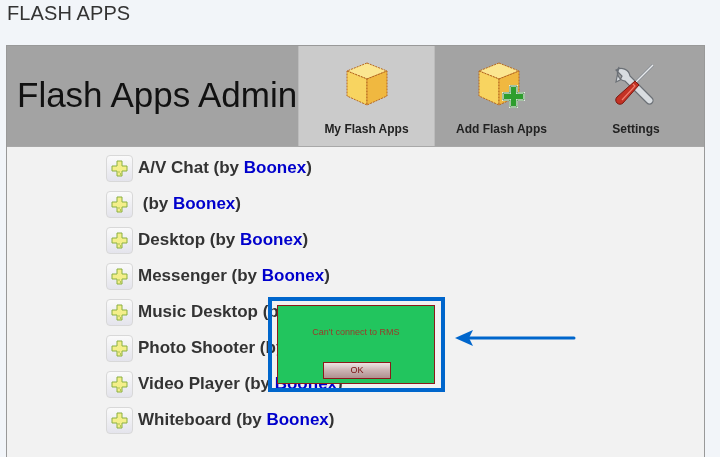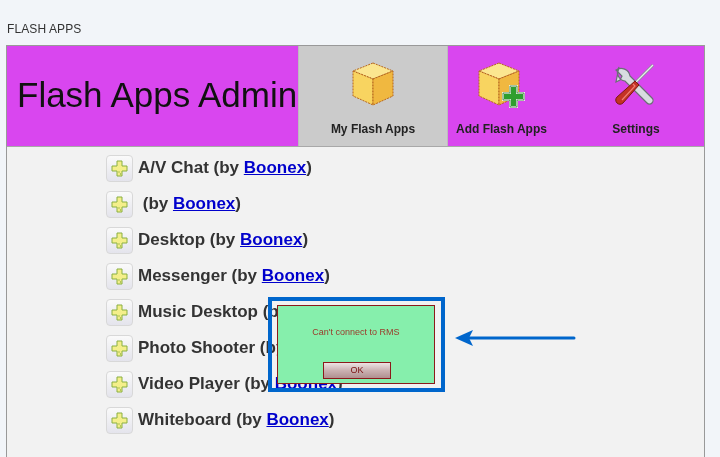--- a/index.html
+++ b/index.html
@@ -3,35 +3,35 @@
   <meta charset="utf-8">
   <style>
     html, body {
       margin: 0; padding: 0;
       width: 720px; height: 457px;
       overflow: hidden;
       background: #f2f5f9;
       font-family: "Liberation Sans", sans-serif;
     }
     .page-title {
-      position: absolute; left: 7px; top: 22px;
-      font-size: 12px; color: #333;
+      position: absolute; left: 7px; top: 2px;
+      font-size: 20px; color: #333;
       letter-spacing: 0.1px;
     }
     .panel {
       position: absolute; left: 6px; top: 45px;
       width: 699px; height: 420px;
       border: 1px solid #999;
       background: #f2f2f2;
       box-sizing: border-box;
     }
     .panel-header {
       position: absolute; left: 0; top: 0;
       width: 697px; height: 100px;
-      background: #d946ef;
+      background: #a3a3a3;
       border-bottom: 1px solid #a8a8a8;
     }
     .admin-title {
       position: absolute; left: 10px; top: 29px;
       font-size: 35px; color: #111;
       white-space: nowrap;
     }
     .tab {
       position: absolute; top: 0; height: 100px;
       box-sizing: border-box;
@@ -67,33 +67,32 @@
       width: 25px; height: 25px;
       margin-right: 5px;
       border: 1px solid #d8d8d8;
       border-radius: 4px;
       background: linear-gradient(#fafafa, #e4e4ec);
       display: flex; align-items: center; justify-content: center;
       cursor: pointer;
     }
     .app-item a {
       color: #0000cc;
-      text-decoration: underline;
       cursor: pointer;
     }
     .dialog-highlight {
       position: absolute; left: 268px; top: 297px;
       width: 177px; height: 95px;
       border: 4px solid #0066cc;
       box-sizing: border-box;
     }
     .dialog {
       position: absolute; left: 277px; top: 305px;
       width: 158px; height: 79px;
-      background: #86efac;
+      background: #22c55e;
       border: 1px solid #8b1a1a;
       box-sizing: border-box;
     }
     .dialog-msg {
       position: absolute; left: 0; right: 0; top: 21px;
       text-align: center;
       font-size: 9px; color: #9a3a2a;
     }
     .dialog-ok {
       position: absolute; left: 45px; top: 56px;
@@ -113,21 +112,21 @@
   </style>
 </head>
 <body>
 
 <div class="page-title">FLASH APPS</div>
 
 <div class="panel">
   <div class="panel-header">
     <div class="admin-title">Flash Apps Admin</div>
 
-    <div class="tab active" style="left:291px;width:150px;">
+    <div class="tab active" style="left:291px;width:137px;">
       <svg class="tab-icon" viewBox="0 0 50 50">
         <polygon points="25,4 45,12 25,20 5,12" fill="#fbe690" stroke="#b5651d" stroke-width="1" stroke-dasharray="2,1"></polygon>
         <polygon points="5,12 25,20 25,46 5,37" fill="#f8d460" stroke="#b5651d" stroke-width="1" stroke-dasharray="2,1"></polygon>
         <polygon points="25,20 45,12 45,37 25,46" fill="#f0b840" stroke="#b5651d" stroke-width="1" stroke-dasharray="2,1"></polygon>
       </svg>
       <div class="tab-label">My Flash Apps</div>
     </div>
 
     <div class="tab" style="left:428px;width:133px;">
       <svg class="tab-icon" viewBox="0 0 50 50">

